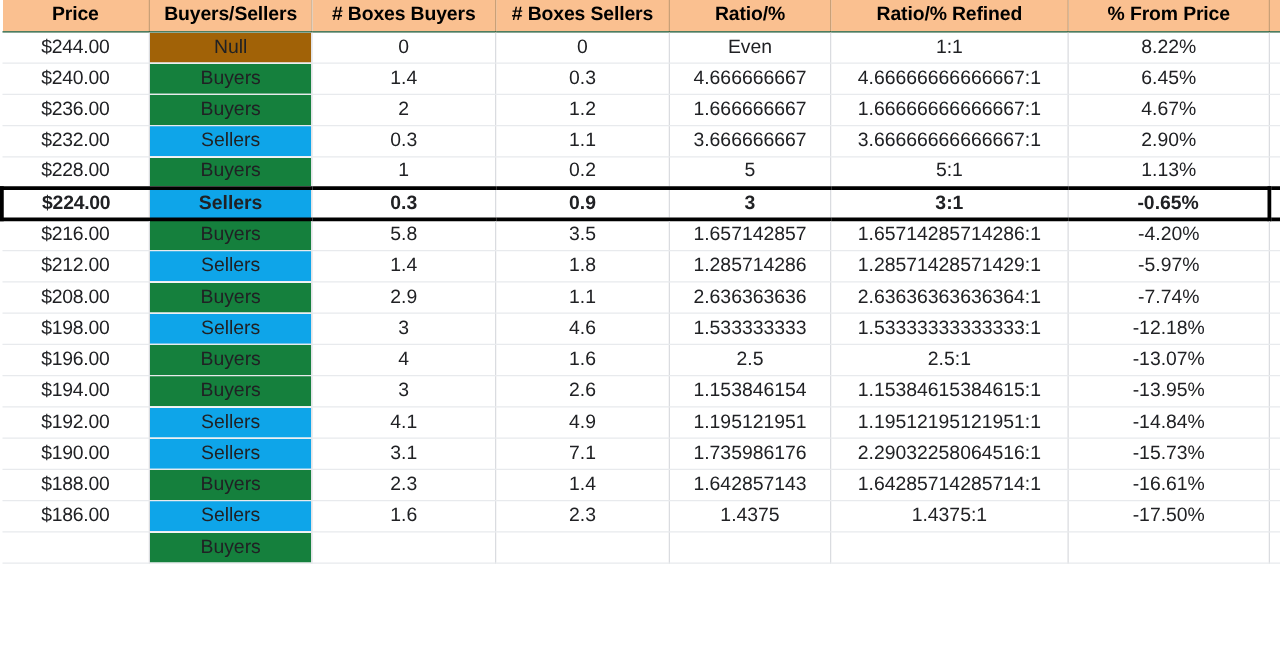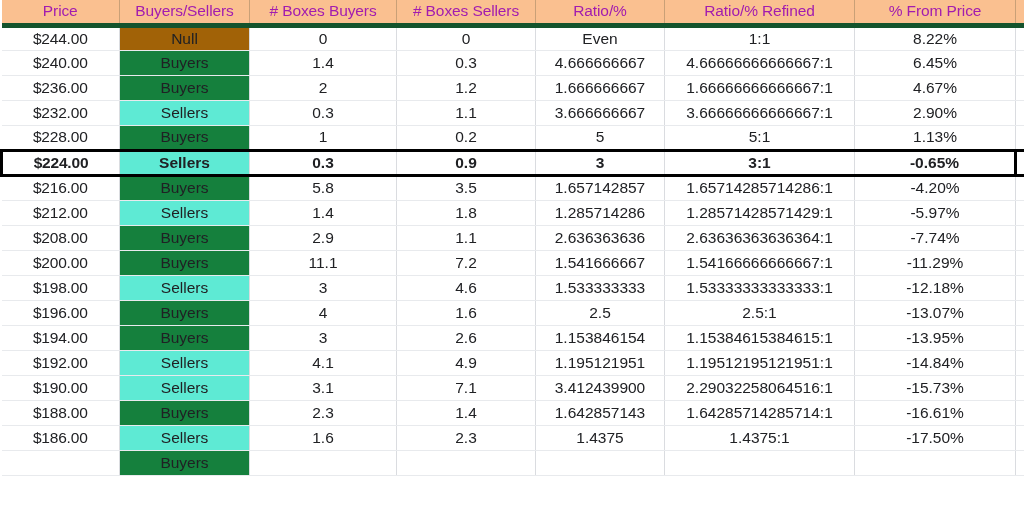--- a/index.html
+++ b/index.html
@@ -44,37 +44,37 @@
     font-size: 15.5px;
     color: #202124;
     border-right: 1px solid #dadce0;
     border-bottom: 1px solid #e8eaed;
     white-space: nowrap;
     overflow: hidden;
     box-sizing: border-box;
   }
   table.grid th {
     background: #fac090;
-    color: #a21caf;
-    font-weight: normal;
+    color: #000000;
+    font-weight: bold;
     font-size: 15.5px;
     border-right: 1px solid #c9a077;
-    border-bottom: 5px solid #14532d;
+    border-bottom: 1px solid #14532d;
     letter-spacing: -0.1px;
   }
   table.grid th.edge,
   table.grid td.edge {
     border-right: none;
   }
   table.grid td.price {
     letter-spacing: -0.2px;
   }
   
   td.st-buyers  { background: #15803d; color: #1e7a33; }
-  td.st-sellers { background: #5eead4; color: #cc0033; }
+  td.st-sellers { background: #0ea5e9; color: #cc0033; }
   td.st-null    { background: #a16207; color: #9c6500; }
 
   
   tr.highlight td {
     font-weight: bold;
     border-top: 3px solid #000000;
     border-bottom: 3px solid #000000;
     text-align: center;
   }
   tr.highlight td.first-cell { border-left: 3px solid #000000; }
@@ -198,30 +198,20 @@
           <td class="price">$208.00</td>
           <td class="st-buyers">Buyers</td>
           <td>2.9</td>
           <td>1.1</td>
           <td>2.636363636</td>
           <td>2.63636363636364:1</td>
           <td>-7.74%</td>
           <td class="edge edge-col"></td>
         </tr>
         <tr>
-          <td class="price">$200.00</td>
-          <td class="st-buyers">Buyers</td>
-          <td>11.1</td>
-          <td>7.2</td>
-          <td>1.541666667</td>
-          <td>1.54166666666667:1</td>
-          <td>-11.29%</td>
-          <td class="edge edge-col"></td>
-        </tr>
-        <tr>
           <td class="price">$198.00</td>
           <td class="st-sellers">Sellers</td>
           <td>3</td>
           <td>4.6</td>
           <td>1.533333333</td>
           <td>1.53333333333333:1</td>
           <td>-12.18%</td>
           <td class="edge edge-col"></td>
         </tr>
         <tr>
@@ -252,21 +242,21 @@
           <td>1.195121951</td>
           <td>1.19512195121951:1</td>
           <td>-14.84%</td>
           <td class="edge edge-col"></td>
         </tr>
         <tr>
           <td class="price">$190.00</td>
           <td class="st-sellers">Sellers</td>
           <td>3.1</td>
           <td>7.1</td>
-          <td>3.412439900</td>
+          <td>1.735986176</td>
           <td>2.29032258064516:1</td>
           <td>-15.73%</td>
           <td class="edge edge-col"></td>
         </tr>
         <tr>
           <td class="price">$188.00</td>
           <td class="st-buyers">Buyers</td>
           <td>2.3</td>
           <td>1.4</td>
           <td>1.642857143</td>

